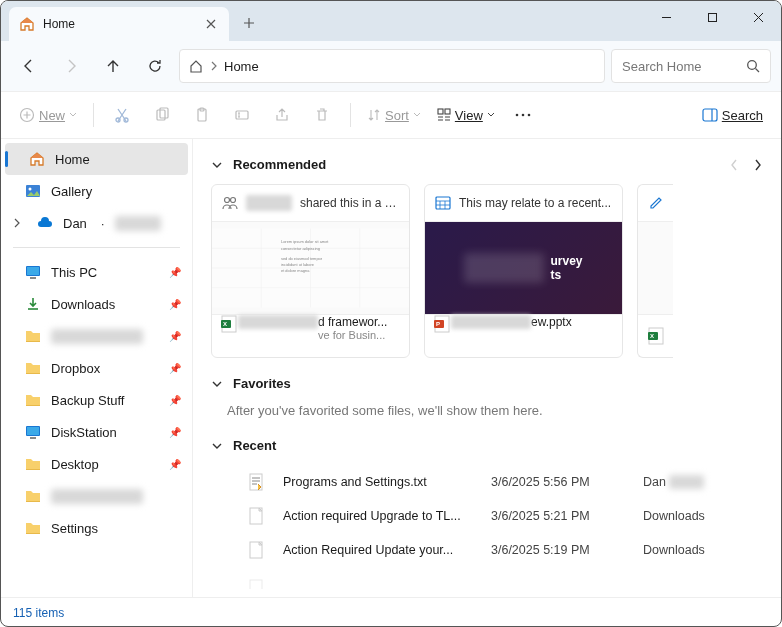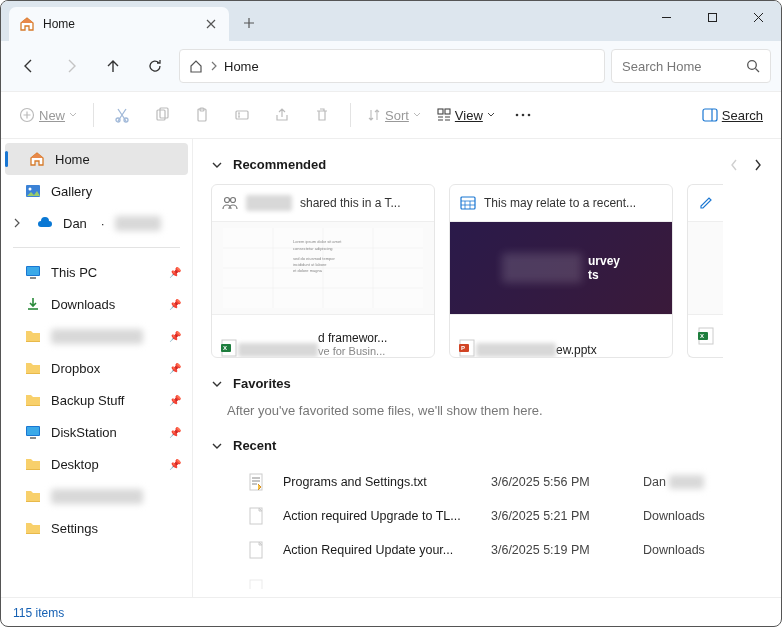--- a/index.html
+++ b/index.html
@@ -46,27 +46,27 @@
 .blurred { filter: blur(3px); background: #d8d8d8; color: transparent; border-radius: 3px; padding: 0 20px; }
 
 .main { flex: 1; overflow-y: auto; padding: 12px 18px 0 18px; position: relative; }
 .section-head { display: flex; align-items: center; gap: 10px; margin: 6px 0 12px 0; }
 .section-title { font-weight: 600; font-size: 13px; }
 .chev { color: #333; }
 .carousel-nav { margin-left: auto; display: flex; gap: 14px; color:#555; }
 .carousel-nav .disabled { color: #cfcfcf; }
 
 .cards { display: flex; gap: 14px; margin-bottom: 18px; }
-.card { width: 224px; border: 1px solid #e6e6e6; border-radius: 6px; overflow: hidden; background: #fff; flex-shrink: 0; }
+.card { width: 199px; border: 1px solid #e6e6e6; border-radius: 6px; overflow: hidden; background: #fff; flex-shrink: 0; }
 .card-head { height: 36px; display: flex; align-items: center; padding: 0 10px; gap: 8px; font-size: 12px; color: #333; }
 .card-head .blur-chip { width: 46px; height: 16px; background: #d8d8d8; filter: blur(2px); border-radius: 2px; }
 .card-head-text { flex: 1; overflow: hidden; white-space: nowrap; text-overflow: ellipsis; }
 .card-preview { height: 94px; background: #fafafa; border-top: 1px solid #eee; border-bottom: 1px solid #eee; display: flex; align-items: center; justify-content: center; font-size: 8px; color: #999; }
 .card-preview.dark { background: linear-gradient(135deg, #2a1a4a, #3a1a3a); color: #fff; font-size: 12px; font-weight: 600; }
-.card-foot { height: 42px; display: flex; align-items: flex-end; padding: 0 8px; }
+.card-foot { height: 42px; display: flex; align-items: flex-start; padding: 0 8px; }
 .card-foot .blur-chip { width: 80px; height: 14px; background: #d8d8d8; filter: blur(2px); border-radius: 2px; }
 .card-foot-text { flex:1; font-size: 12px; overflow: hidden; }
 .card-foot-text .line1 { white-space: nowrap; text-overflow: ellipsis; overflow: hidden; }
 .card-foot-text .line2 { color: #888; font-size: 11px; white-space: nowrap; text-overflow: ellipsis; overflow: hidden; }
 .card-stub { width: 36px; border: 1px solid #e6e6e6; border-radius: 6px 0 0 6px; border-right: none; display: flex; flex-direction: column; }
 .card-stub-head { height: 36px; display: flex; align-items: center; justify-content: center; color: #1976d2; }
 .card-stub-prev { flex: 1; background: #fafafa; border-top: 1px solid #eee; border-bottom: 1px solid #eee;}
 .card-stub-foot { height: 42px; display:flex; align-items:center; justify-content:center; }
 
 .fav-note { color: #777; font-size: 13px; margin: 8px 0 20px 16px; }

